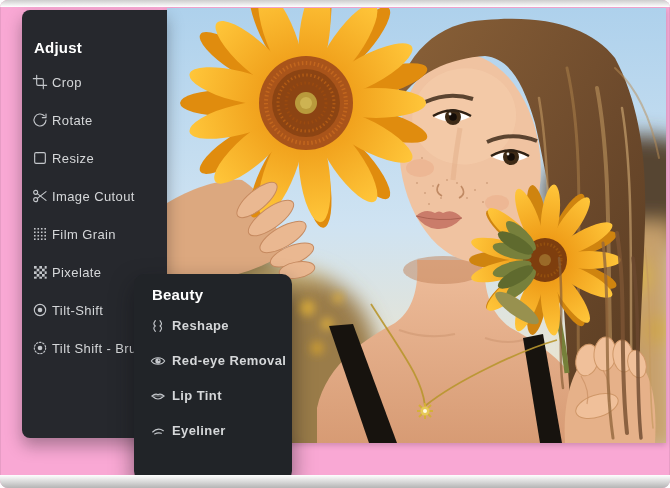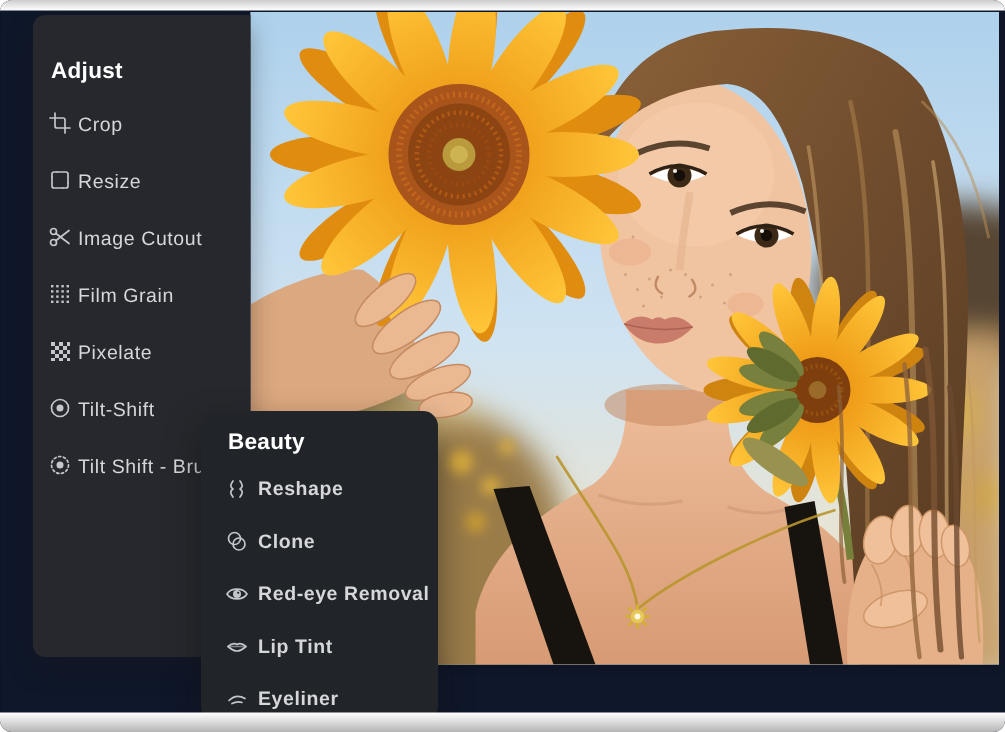--- a/index.html
+++ b/index.html
@@ -1,18 +1,18 @@
 <!DOCTYPE html>
 <html><head>
 <meta charset="utf-8">
 <style>
   html,body{margin:0;padding:0;}
   body{width:670px;height:488px;position:relative;background:#fdfdfd;overflow:hidden;
        font-family:"Liberation Sans",sans-serif;}
-  .stage{position:absolute;inset:0;background:#0f172a;border-radius:8px;
+  .stage{position:absolute;inset:0;background:#f9a8d4;border-radius:8px;
          box-shadow:inset 0 0 0 1px rgba(0,0,0,.07);overflow:hidden;}
   .edge-top{position:absolute;top:0;left:0;right:0;height:7px;
             background:linear-gradient(#cdcdcd,#ffffff);z-index:6;pointer-events:none;}
   .edge-bottom{position:absolute;bottom:0;left:0;right:0;height:13px;
                background:linear-gradient(#ffffff,#b5b5b5);z-index:6;pointer-events:none;}
   .photo{position:absolute;left:167px;top:8px;width:499px;height:435px;z-index:1;
          box-shadow:0 2px 6px rgba(0,0,0,.18);background:#bcd9ee;}
   .photo svg{display:block;width:499px;height:435px;}
   .panel{position:absolute;background:#26282d;color:#d5d7d9;}
   .panel h2{margin:0 0 6px 2px;font-size:15px;line-height:18px;color:#ffffff;
@@ -289,20 +289,29 @@
     <div class="item">
       <span class="ic">
         <svg viewBox="0 0 24 24">
             <path d="M7 2v13a2 2 0 0 0 2 2h13"></path>
             <path d="M2 7h13a2 2 0 0 1 2 2v13"></path>
           </svg>
       </span>
       <span>Crop</span>
     </div>
 
+    <div class="item">
+      <span class="ic">
+        <svg viewBox="0 0 24 24">
+            <path d="M21 12a9 9 0 1 1-2.6-6.4"></path>
+            <polyline points="21,3 21,8.5 15.5,8.5"></polyline>
+          </svg>
+      </span>
+      <span>Rotate</span>
+    </div>
 
     <div class="item">
       <span class="ic">
         <svg viewBox="0 0 24 24">
             <rect x="4" y="4" width="16" height="16" rx="2"></rect>
             <path d="M4 9h0M9 4h0M20 15h0M15 20h0"></path>
           </svg>
       </span>
       <span>Resize</span>
     </div>
@@ -395,29 +404,20 @@
     <div class="item">
       <span class="ic">
         <svg viewBox="0 0 24 24">
             <path d="M8 4 C5 8 5 10 8 12 C5 14 5 16 8 20"></path>
             <path d="M15 4 C18 8 18 10 15 12 C18 14 18 16 15 20"></path>
           </svg>
       </span>
       <span>Reshape</span>
     </div>
 
-    <div class="item">
-      <span class="ic">
-        <svg viewBox="0 0 24 24">
-            <circle cx="9.5" cy="9" r="6"></circle>
-            <circle cx="14" cy="14.5" r="6"></circle>
-          </svg>
-      </span>
-      <span>Clone</span>
-    </div>
 
     <div class="item">
       <span class="ic">
         <svg viewBox="0 0 24 24">
             <path d="M2 12 C6 5.5 18 5.5 22 12 C18 18.5 6 18.5 2 12 Z"></path>
           <circle cx="12" cy="12" r="4" class="fl"></circle>
             <circle cx="13.2" cy="10.8" r="1.1" fill="#26282d" stroke="none"></circle>
           </svg>
       </span>
       <span>Red-eye Removal</span>

